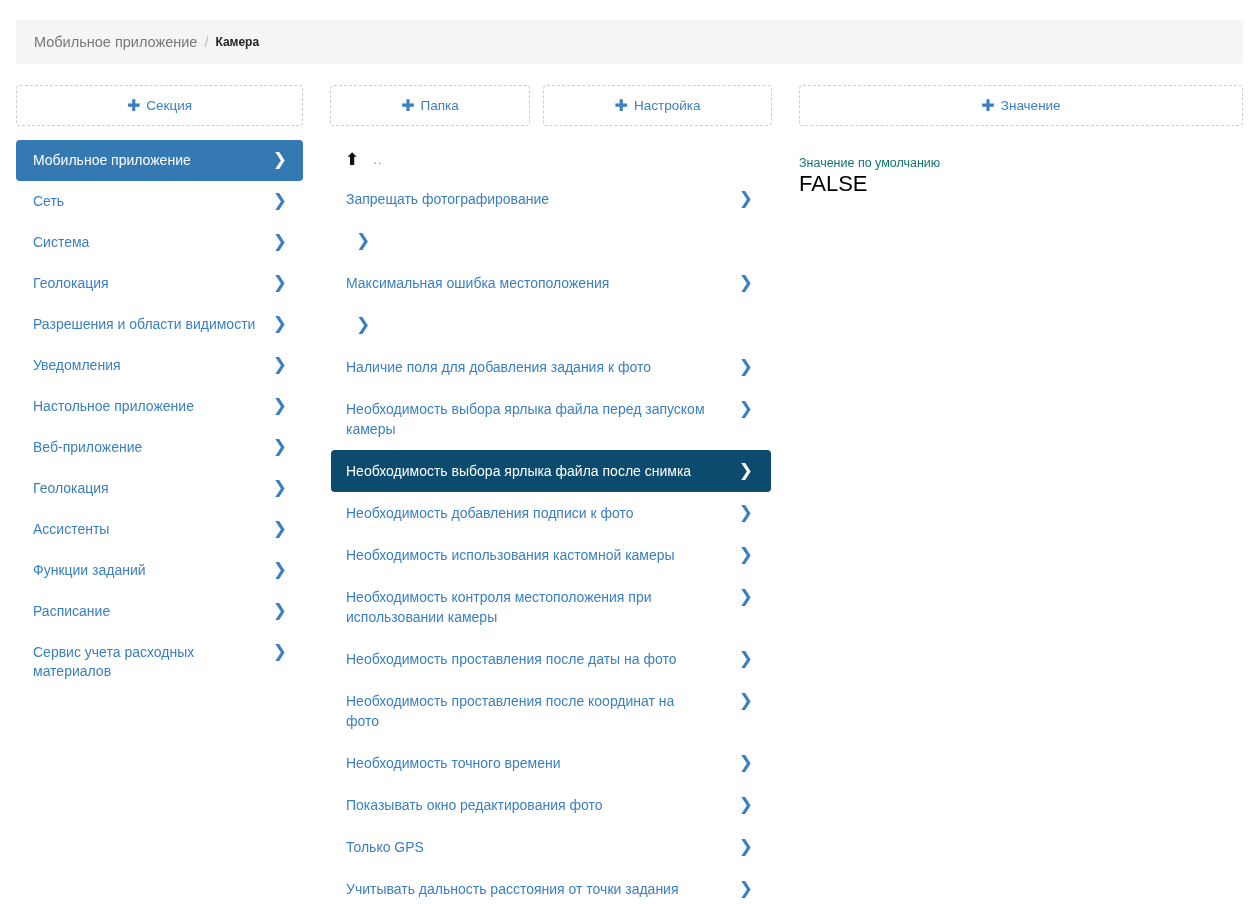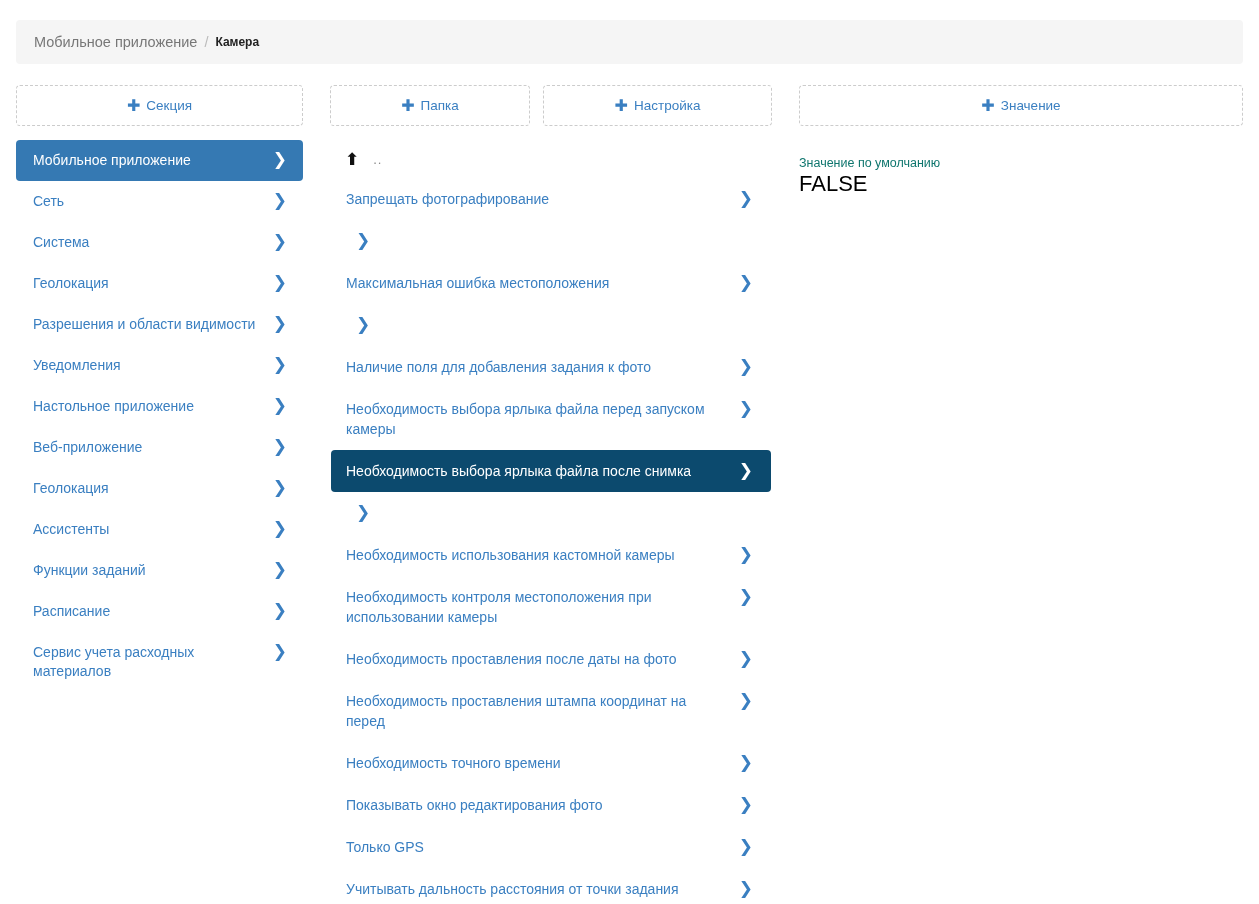--- a/index.html
+++ b/index.html
@@ -282,36 +282,37 @@
     </div>
     <div class="set-item">
       <span class="lbl">Необходимость выбора ярлыка файла перед запуском камеры</span>
       <span class="chev">❯</span>
     </div>
     <div class="set-item active">
       <span class="lbl">Необходимость выбора ярлыка файла после снимка</span>
       <span class="chev">❯</span>
     </div>
     <div class="set-item">
+      <span class="lbl">Необходимость добавления подписи к фото</span>
       <span class="chev">❯</span>
     </div>
     <div class="set-item">
       <span class="lbl">Необходимость использования кастомной камеры</span>
       <span class="chev">❯</span>
     </div>
     <div class="set-item">
       <span class="lbl">Необходимость контроля местоположения при использовании камеры</span>
       <span class="chev">❯</span>
     </div>
     <div class="set-item">
       <span class="lbl">Необходимость проставления после даты на фото</span>
       <span class="chev">❯</span>
     </div>
     <div class="set-item">
-      <span class="lbl">Необходимость проставления штампа координат на перед</span>
+      <span class="lbl">Необходимость проставления после координат на фото</span>
       <span class="chev">❯</span>
     </div>
     <div class="set-item">
       <span class="lbl">Необходимость точного времени</span>
       <span class="chev">❯</span>
     </div>
     <div class="set-item">
       <span class="lbl">Показывать окно редактирования фото</span>
       <span class="chev">❯</span>
     </div>

